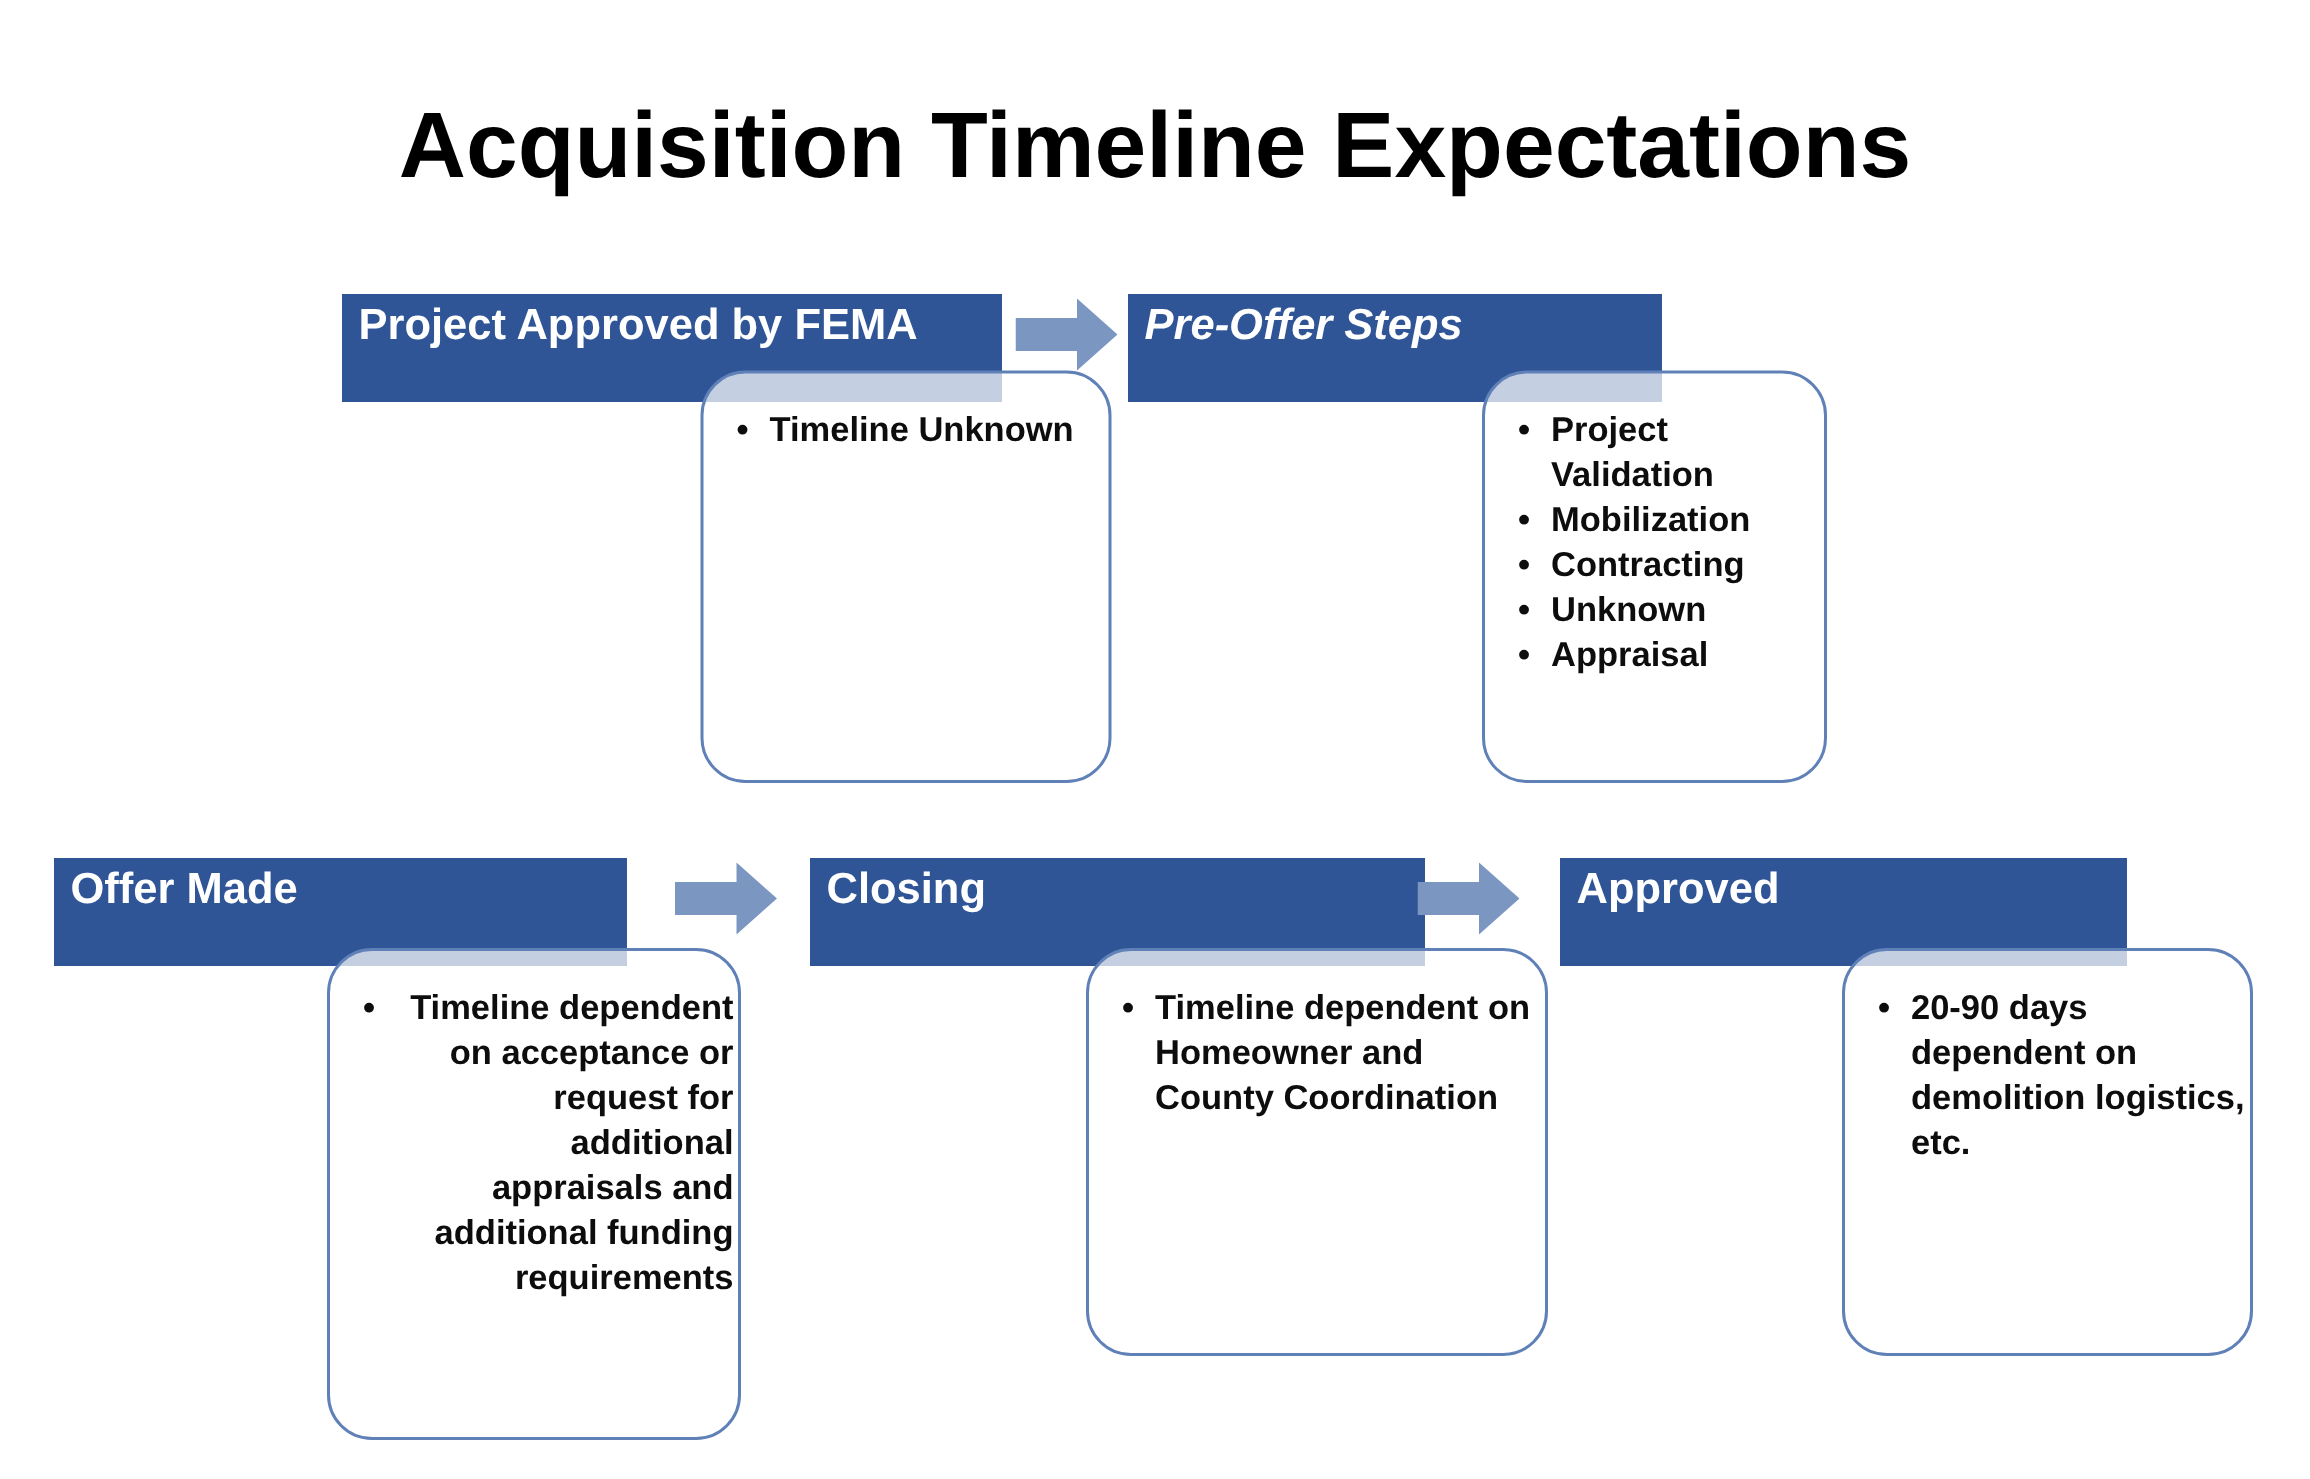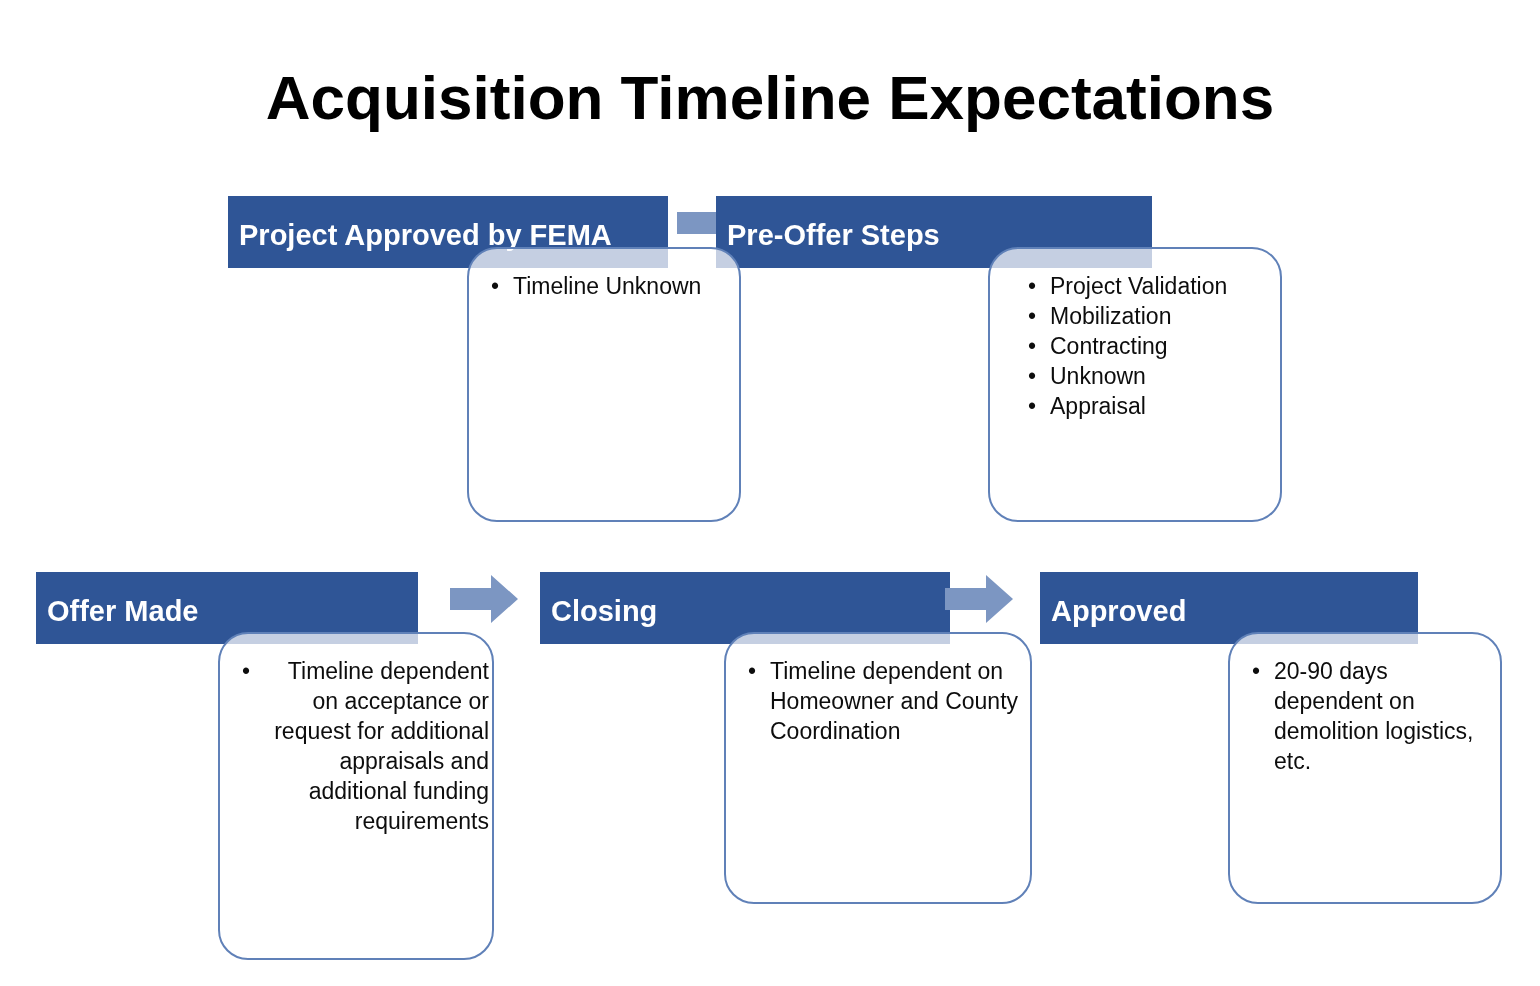--- a/index.html
+++ b/index.html
@@ -30,62 +30,62 @@
     font-size: 62px;
     font-weight: bold;
     color: var(--title-color);
   }
   .bar {
     position: absolute;
     height: 72px;
     background: var(--bar-color);
     z-index: 1;
     box-sizing: border-box;
-    padding: 23px 0 0 11px;
+    padding: 5px 0 0 11px;
   }
   .bar .bar-label {
     color: var(--bar-text);
     font-weight: bold;
     font-size: 29px;
     line-height: 1.15;
     white-space: nowrap;
   }
   #bar-project   { left: 228px;  top: 196px; width: 440px; }
-  #bar-preoffer  { left: 716px;  top: 196px; width: 436px; }
+  #bar-preoffer  { left: 752px;  top: 196px; width: 356px; font-style: italic; }
   #bar-offer     { left: 36px;   top: 572px; width: 382px; }
   #bar-closing   { left: 540px;  top: 572px; width: 410px; }
   #bar-closeout  { left: 1040px; top: 572px; width: 378px; }
   .arrow { position: absolute; z-index: 1; }
   .arrow svg { display: block; }
   .arrow polygon { fill: var(--arrow-color); }
   #arrow-1 { left: 677px; top: 199px; }
   #arrow-2 { left: 450px; top: 575px; }
   #arrow-3 { left: 945px; top: 575px; }
   .dbox {
     position: absolute;
     background: rgba(255, 255, 255, 0.72);
     border: 2px solid var(--box-border);
     border-radius: 30px;
     z-index: 2;
     box-sizing: border-box;
   }
   #box-project  { left: 467px;  top: 247px; width: 274px; height: 275px; }
-  #box-preoffer { left: 988px;  top: 247px; width: 294px; height: 275px; padding-left: 16px; }
+  #box-preoffer { left: 988px;  top: 247px; width: 230px; height: 275px; }
   #box-offer    { left: 218px;  top: 632px; width: 276px; height: 328px; text-align: right; }
   #box-closing  { left: 724px;  top: 632px; width: 308px; height: 272px; }
   #box-closeout { left: 1228px; top: 632px; width: 274px; height: 272px; }
   .dbox ul {
     margin: 0;
     padding: 22px 3px 0 44px;
     list-style: none;
     font-size: 23px;
     line-height: 30px;
     color: var(--bullet-color);
   }
-  .dbox li { position: relative; }
+  .dbox li { position: relative; font-weight: bold; }
   .dbox li::before {
     content: "\2022";
     position: absolute;
     left: -22px;
   }
 </style>
 </head>
 <body>
 
 <div class="slide" style="--bar-color: #2F5596; --arrow-color: #7C96C2; --box-border: #6081B8; --bar-text: #FFFFFF; --title-color: #000000; --bullet-color: #0D0D0D;">

